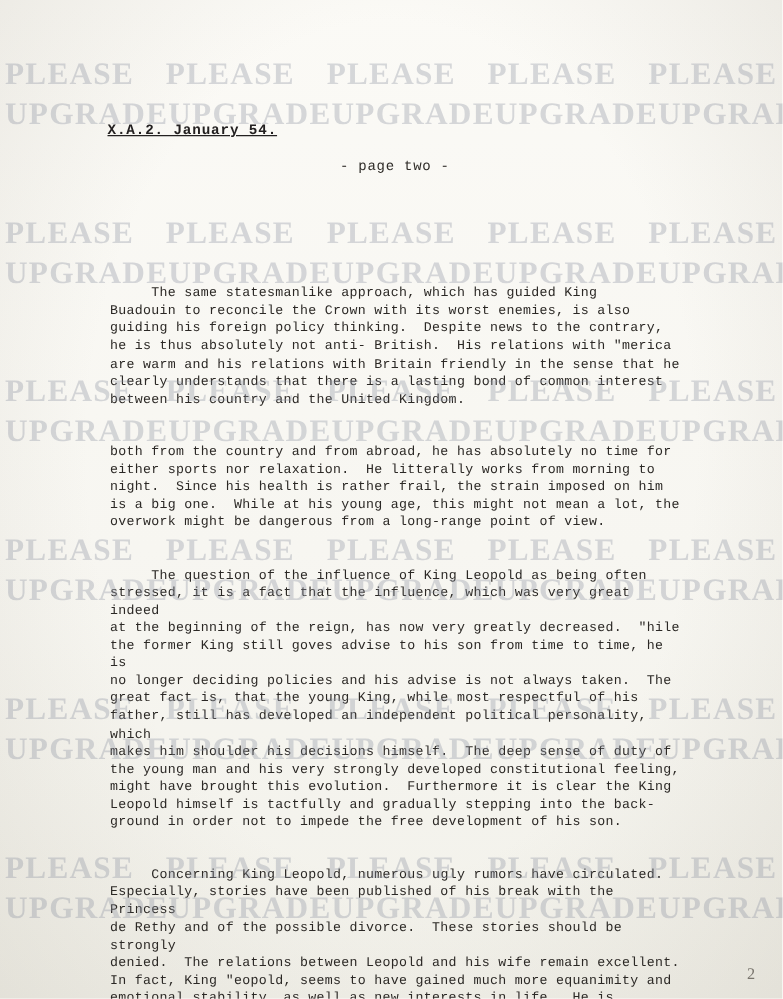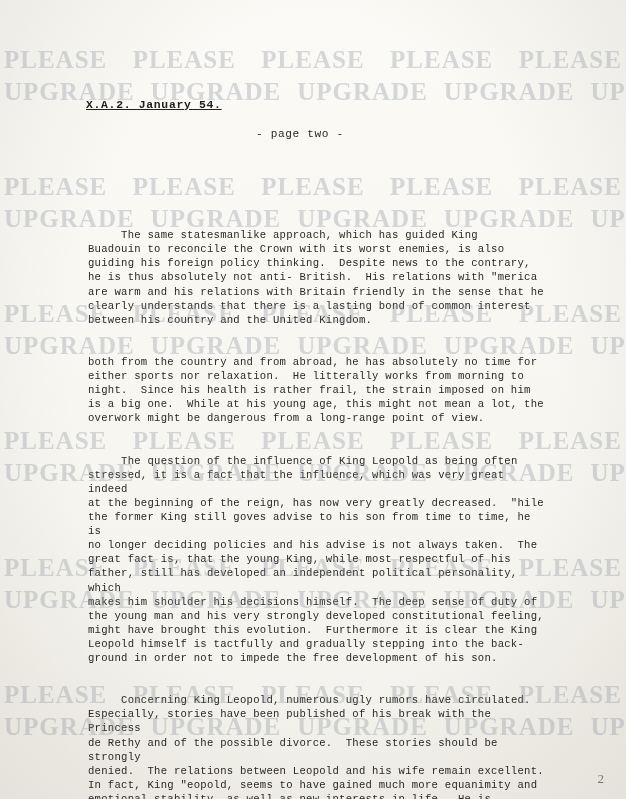--- a/index.html
+++ b/index.html
@@ -43,21 +43,20 @@
     display: flex;
     justify-content: space-between;
     padding: 0 4px;
     box-sizing: border-box;
     font-family: "Liberation Serif", serif;
     font-weight: bold;
     font-size: 25px;
     letter-spacing: 1px;
     color: rgba(142, 148, 160, 0.34);
     white-space: nowrap;
-    gap: 16px;
   }
   .wm-row span { flex: 0 0 auto; }
 
   
   #doc-text {
     position: absolute;
     left: 0; top: 0;
     width: 626px;
     height: 799px;
     z-index: 3;
@@ -68,21 +67,21 @@
     left: 86px;
     top: 99px;
     font-size: 11.4px;
     letter-spacing: 0.7px;
     text-decoration: underline;
     font-weight: bold;
     color: #232020;
   }
   .page-label {
     position: absolute;
-    left: 256px;
+    left: 272px;
     top: 128px;
     font-size: 11.2px;
     letter-spacing: 0.6px;
     color: #2e2b27;
   }
   .body-block {
     position: absolute;
     left: 88px;
     top: 200px;
     width: 456px;

